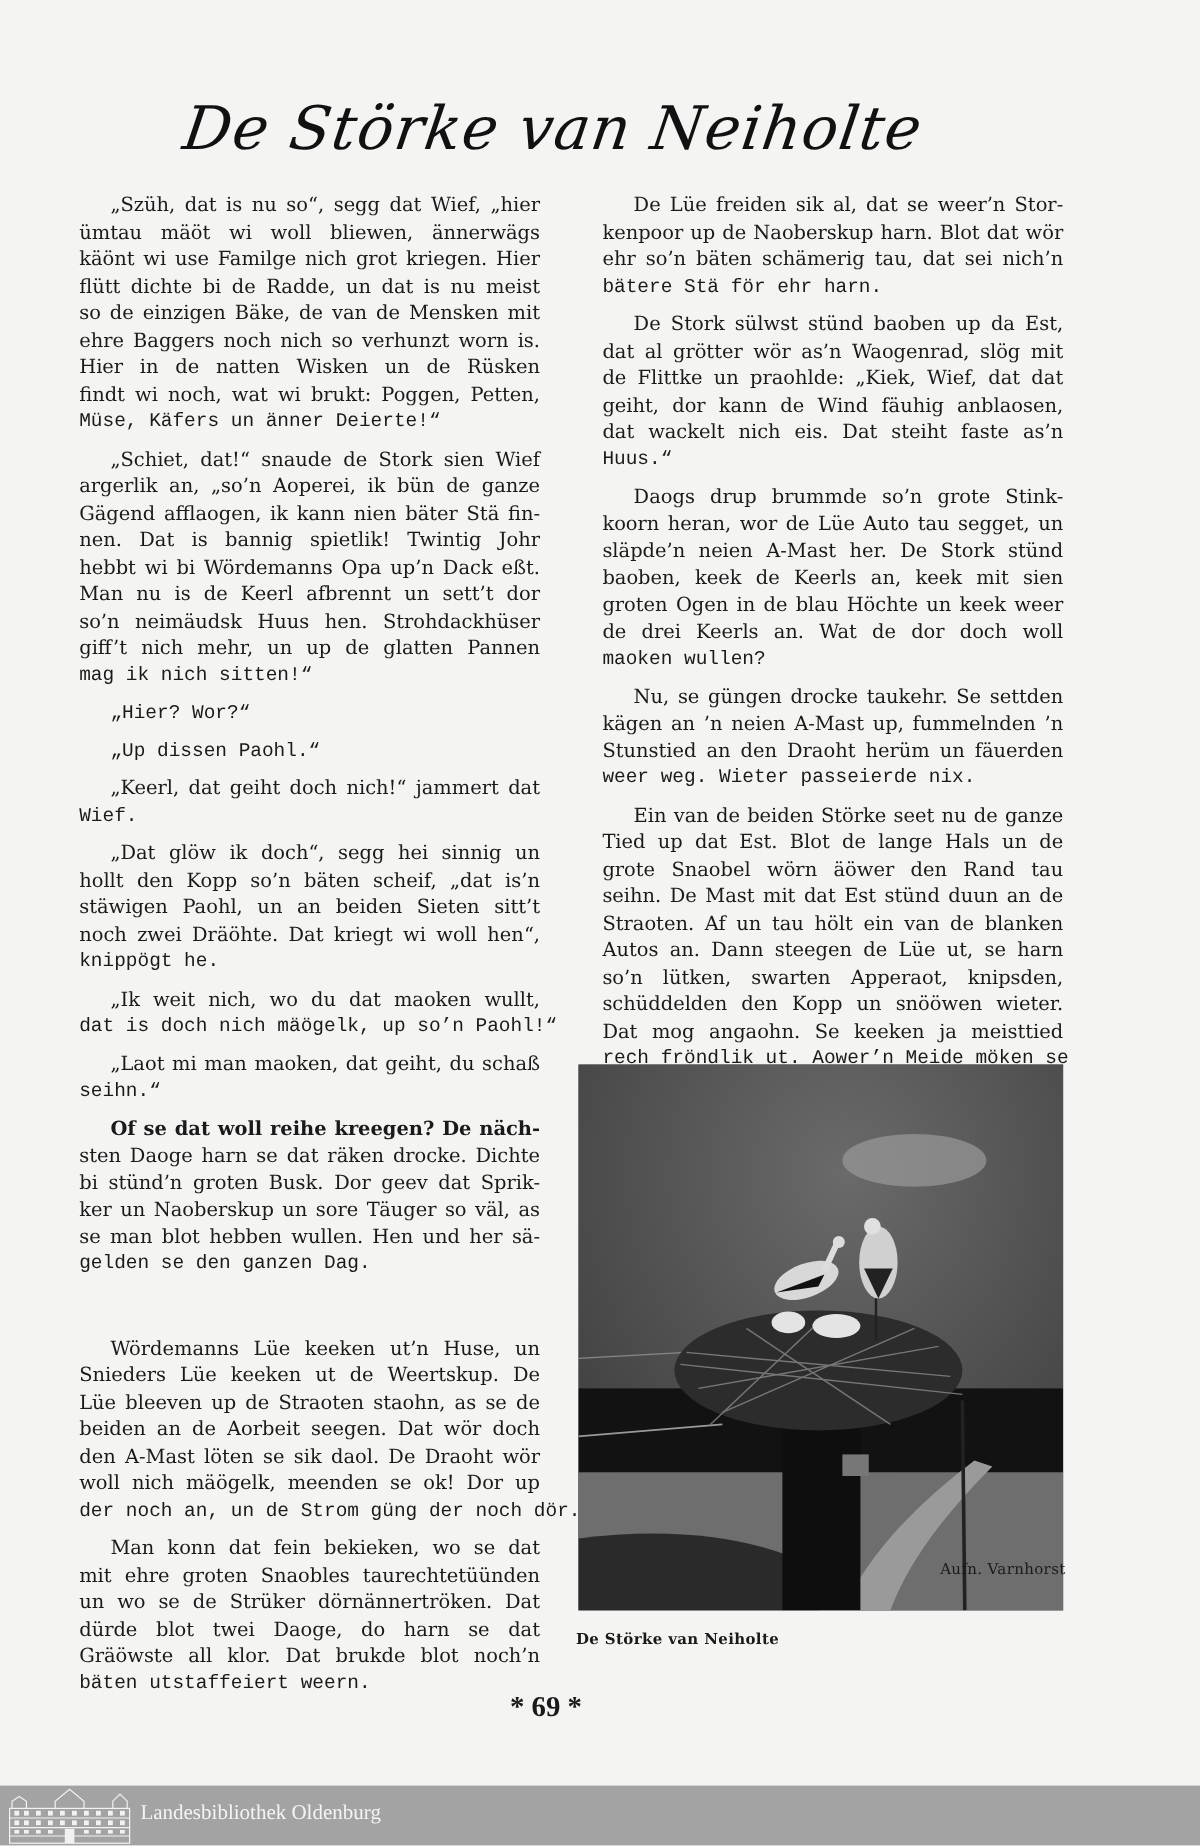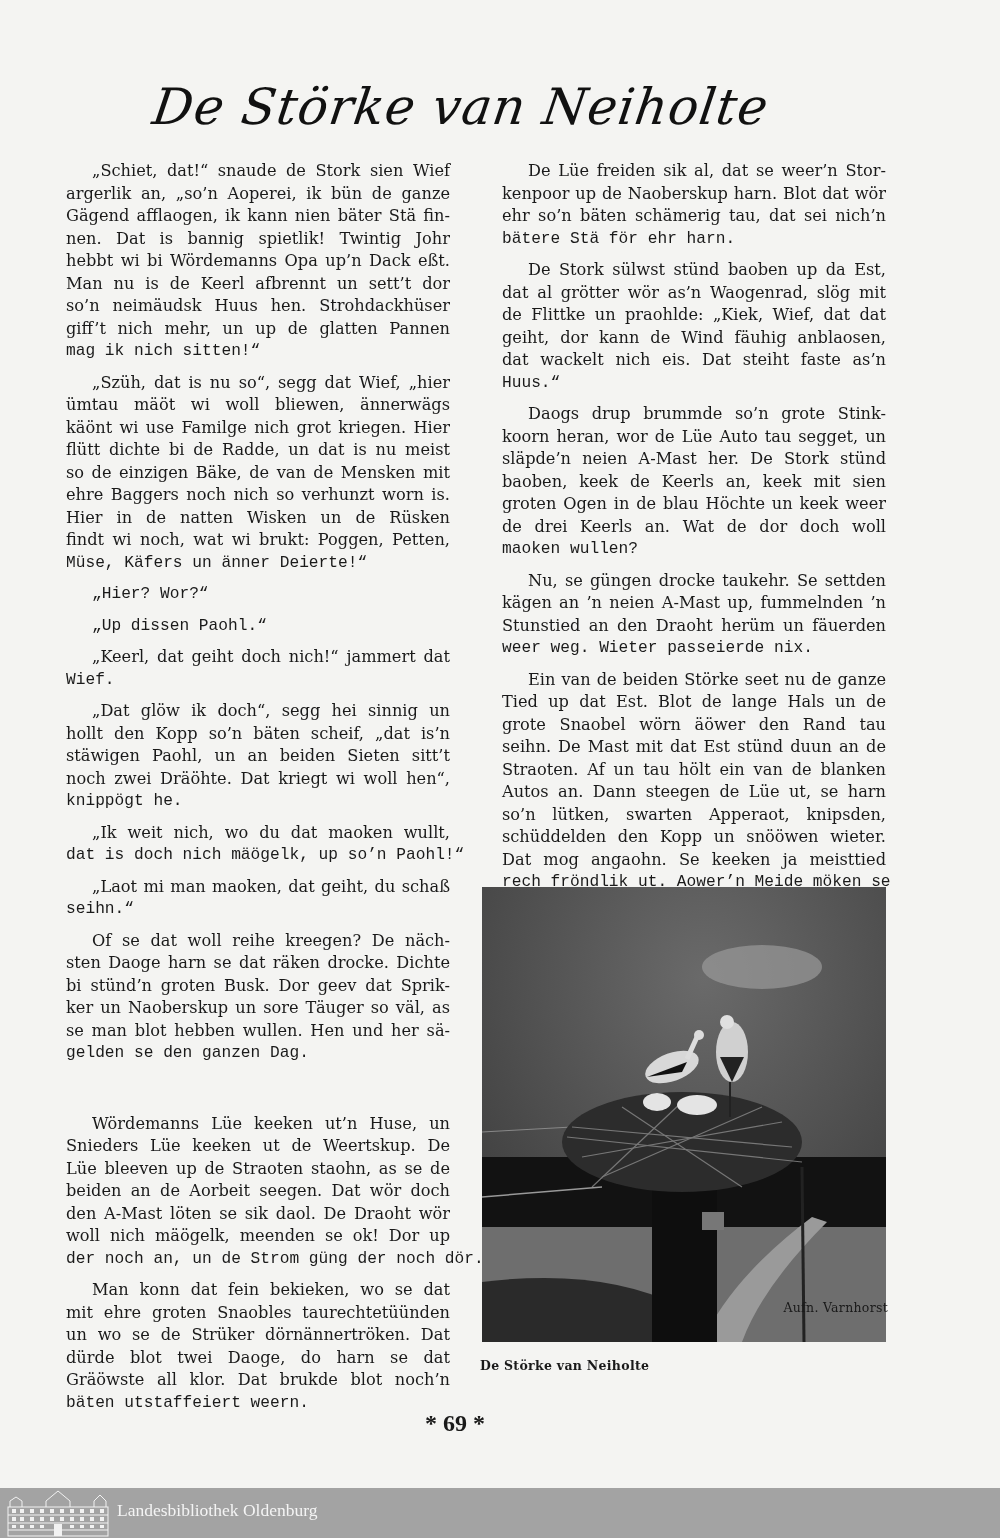--- a/index.html
+++ b/index.html
@@ -55,42 +55,42 @@
       font-family: "Liberation Serif", serif; font-size: 17.5px; color: #f4f4f4;
     }
   </style>
 </head>
 <body>
 
 <div class="title">De Störke van Neiholte</div>
 
 <div class="col left">
     <p>
+      <span class="ln" style="padding-left: 26px;">„Szüh, dat is nu so“, segg dat Wief, „hier</span>
+      <span class="ln">ümtau mäöt wi woll bliewen, ännerwägs</span>
+      <span class="ln">käönt wi use Familge nich grot kriegen. Hier</span>
+      <span class="ln">flütt dichte bi de Radde, un dat is nu meist</span>
+      <span class="ln">so de einzigen Bäke, de van de Mensken mit</span>
+      <span class="ln">ehre Baggers noch nich so verhunzt worn is.</span>
+      <span class="ln">Hier in de natten Wisken un de Rüsken</span>
+      <span class="ln">findt wi noch, wat wi brukt: Poggen, Petten,</span>
+      <span class="ln last">Müse, Käfers un änner Deierte!“</span>
+    </p>
+    <p>
       <span class="ln" style="padding-left: 26px;">„Schiet, dat!“ snaude de Stork sien Wief</span>
       <span class="ln">argerlik an, „so’n Aoperei, ik bün de ganze</span>
       <span class="ln">Gägend afflaogen, ik kann nien bäter Stä fin-</span>
       <span class="ln">nen.  Dat is bannig spietlik! Twintig Johr</span>
       <span class="ln">hebbt wi bi Wördemanns Opa up’n Dack eßt.</span>
       <span class="ln">Man nu is de Keerl afbrennt un sett’t dor</span>
       <span class="ln">so’n neimäudsk Huus hen. Strohdackhüser</span>
       <span class="ln">giff’t nich mehr, un up de glatten Pannen</span>
       <span class="ln last">mag ik nich sitten!“</span>
     </p>
     <p>
-      <span class="ln" style="padding-left: 26px;">„Szüh, dat is nu so“, segg dat Wief, „hier</span>
-      <span class="ln">ümtau mäöt wi woll bliewen, ännerwägs</span>
-      <span class="ln">käönt wi use Familge nich grot kriegen. Hier</span>
-      <span class="ln">flütt dichte bi de Radde, un dat is nu meist</span>
-      <span class="ln">so de einzigen Bäke, de van de Mensken mit</span>
-      <span class="ln">ehre Baggers noch nich so verhunzt worn is.</span>
-      <span class="ln">Hier in de natten Wisken un de Rüsken</span>
-      <span class="ln">findt wi noch, wat wi brukt: Poggen, Petten,</span>
-      <span class="ln last">Müse, Käfers un änner Deierte!“</span>
-    </p>
-    <p>
       <span class="ln last" style="padding-left: 26px;">„Hier? Wor?“</span>
     </p>
     <p>
       <span class="ln last" style="padding-left: 26px;">„Up dissen Paohl.“</span>
     </p>
     <p>
       <span class="ln" style="padding-left: 26px;">„Keerl, dat geiht doch nich!“ jammert dat</span>
       <span class="ln last">Wief.</span>
     </p>
     <p>
@@ -102,21 +102,21 @@
     </p>
     <p>
       <span class="ln" style="padding-left: 26px;">„Ik weit nich, wo du dat maoken wullt,</span>
       <span class="ln last">dat is doch nich mäögelk, up so’n Paohl!“</span>
     </p>
     <p>
       <span class="ln" style="padding-left: 26px;">„Laot mi man maoken, dat geiht, du schaß</span>
       <span class="ln last">seihn.“</span>
     </p>
     <p>
-      <span class="ln" style="padding-left: 26px;">Of se dat woll reihe kreegen? De näch-</span>
+      <span class="ln" style="padding-left: 26px; font-weight: bold;">Of se dat woll reihe kreegen? De näch-</span>
       <span class="ln">sten Daoge harn se dat räken drocke. Dichte</span>
       <span class="ln">bi stünd’n groten Busk. Dor geev dat Sprik-</span>
       <span class="ln">ker un Naoberskup un sore Täuger so väl, as</span>
       <span class="ln">se man blot hebben wullen. Hen und her sä-</span>
       <span class="ln last">gelden se den ganzen Dag.</span>
     </p>
     <p>
       <span class="ln" style="padding-left: 26px; margin-top: 48px;">Wördemanns Lüe keeken ut’n Huse, un</span>
       <span class="ln">Snieders Lüe keeken ut de Weertskup. De</span>
       <span class="ln">Lüe bleeven up de Straoten staohn, as se de</span>

